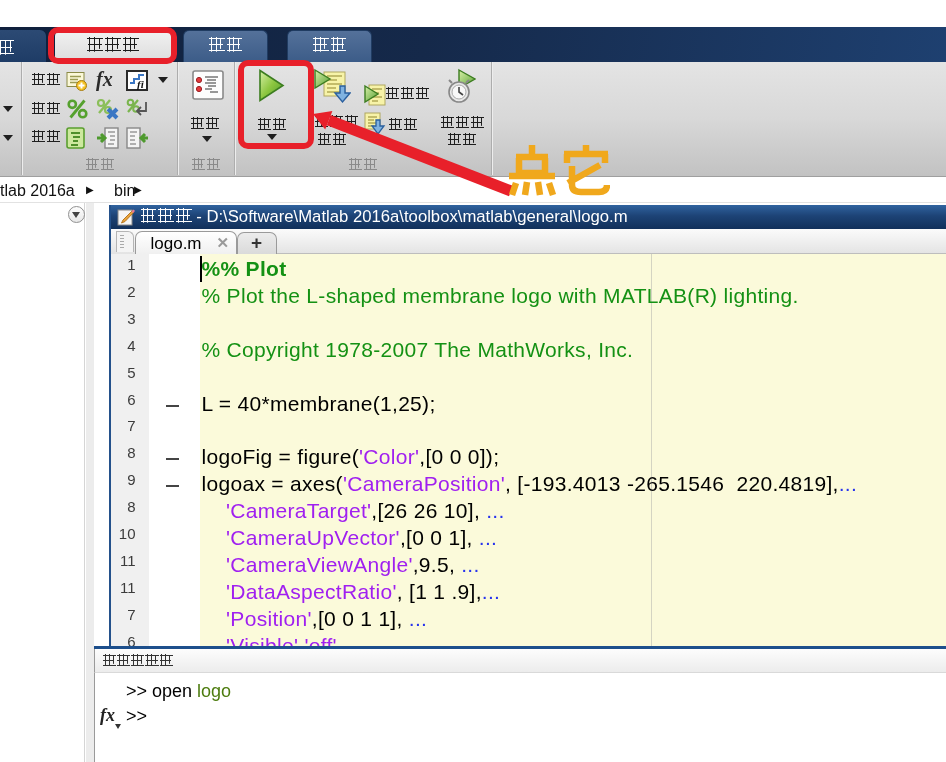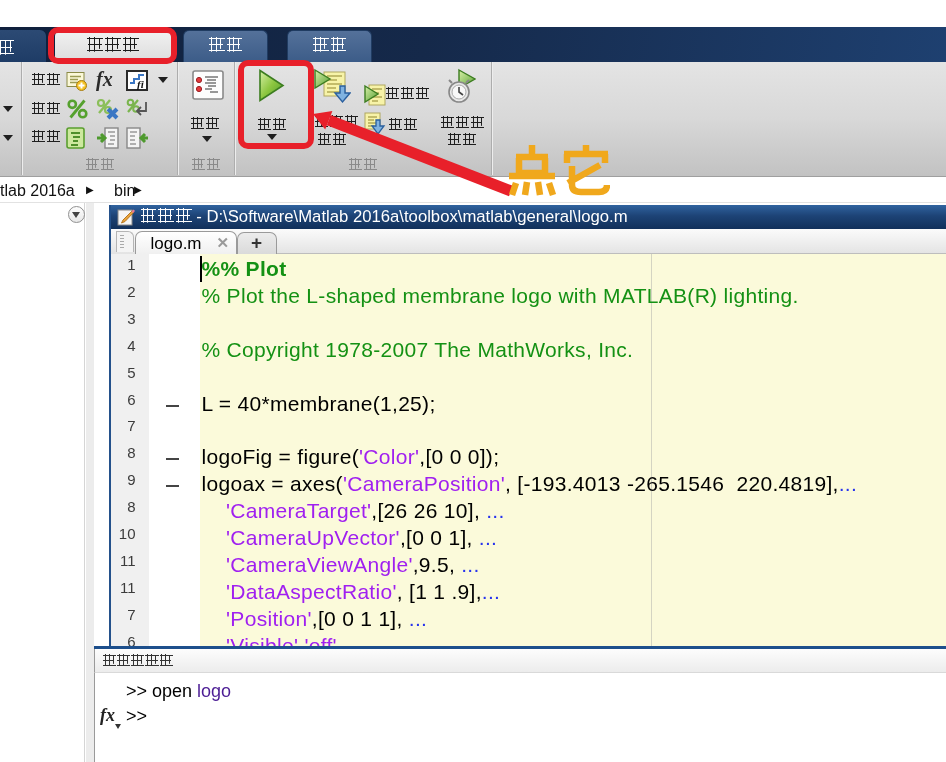--- a/index.html
+++ b/index.html
@@ -261,21 +261,21 @@
   </div>
 </div>
 
 <div class="abs" id="cmdtop"></div>
 <div class="abs" id="cmdhead">
       <span style="position:absolute;left:8.5px;top:4px;font-size:14px;color:#333"><i class="cj"></i><i class="cj"></i><i class="cj"></i><i class="cj"></i><i class="cj"></i></span>
     </div>
 <div class="abs" id="cmdbody">
   <span style="position:absolute;left:5.5px;top:32px;font-family:'Liberation Serif',serif;font-style:italic;font-size:18px;font-weight:bold;color:#222">fx</span>
       <div style="position:absolute;left:20.5px;top:51px;width:0;height:0;border-left:3.5px solid transparent;border-right:3.5px solid transparent;border-top:5px solid #333"></div>
-  <span style="position:absolute;left:31.5px;top:8px;font-size:18px">&gt;&gt; open <span style="color:#4c1d95">logo</span></span>
+  <span style="position:absolute;left:31.5px;top:8px;font-size:18px">&gt;&gt; open <span style="color:#4d7c0f">logo</span></span>
   <span style="position:absolute;left:31.5px;top:33px;font-size:18px">&gt;&gt;</span>
 </div>
 
 <div class="redbox" style="left:48px;top:27px;width:129px;height:37px"></div>
 <div class="redbox" style="left:238px;top:60px;width:76px;height:89px"></div>
 <svg class="abs" style="left:305px;top:105px;width:215px;height:95px" viewBox="0 0 215 95">
   <line x1="23.8" y1="15.2" x2="206" y2="86" stroke="#e8202a" stroke-width="11"></line>
   <polygon points="8,9 20.2,24.5 27.4,5.9" fill="#e8202a"></polygon>
 </svg>
 <svg class="abs" id="note" style="left:506px;top:144px;width:104px;height:53px" viewBox="0 0 104 53" fill="none" stroke="#f0a81c" stroke-width="6.5">

